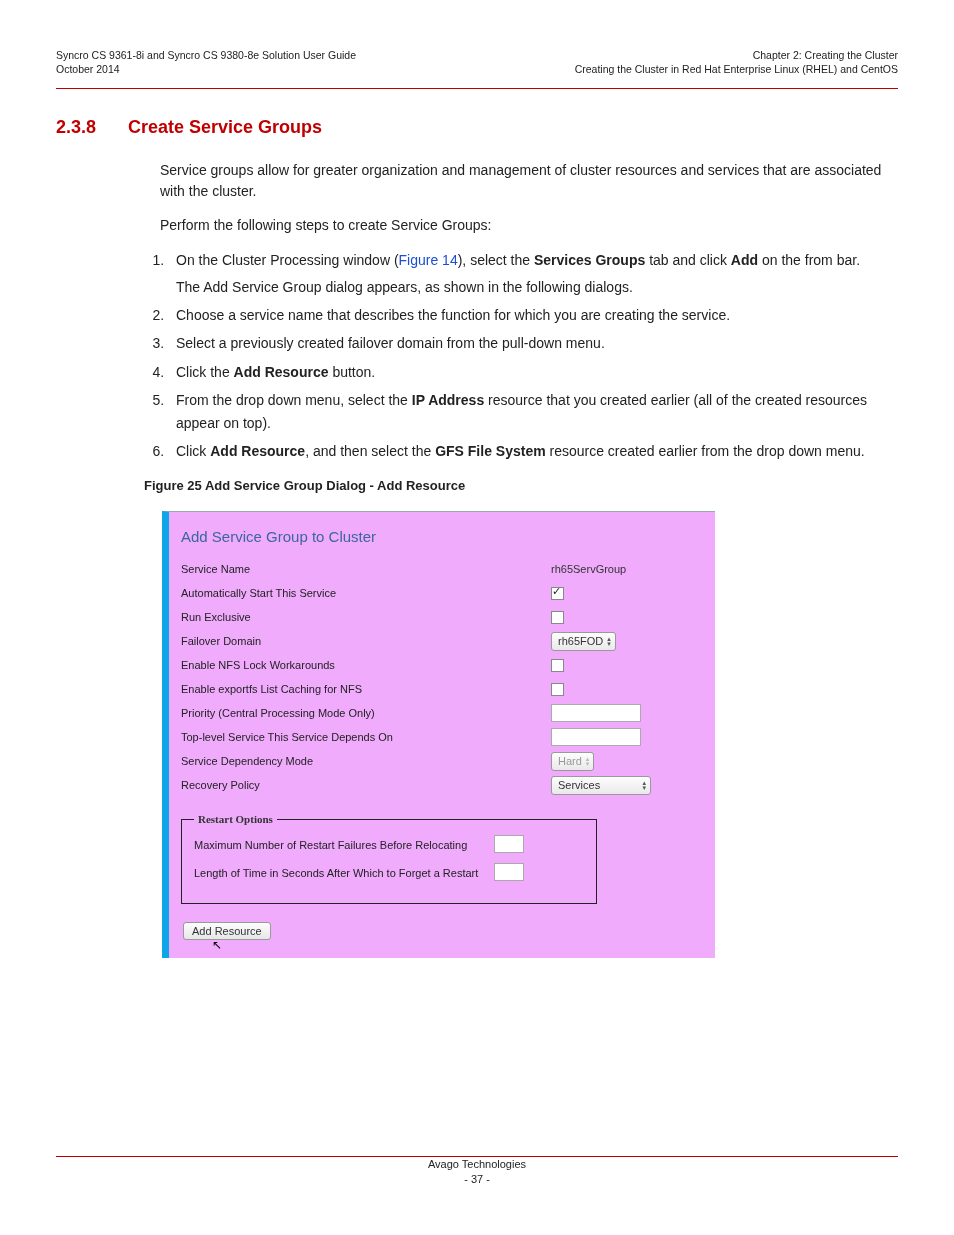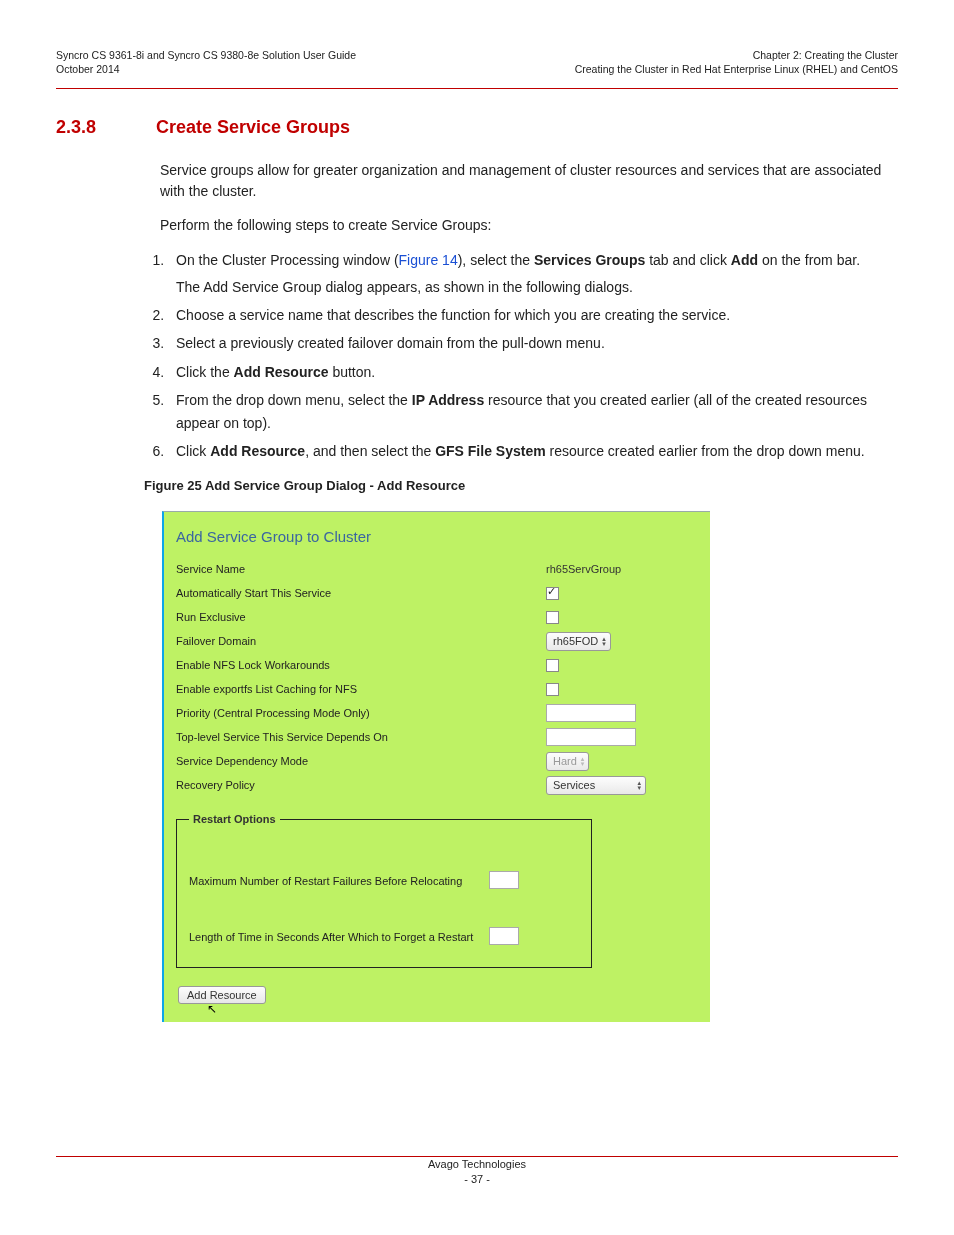--- a/index.html
+++ b/index.html
@@ -32,21 +32,21 @@
   .red-rule {
     height: 1px;
     background: #c00000;
     margin-top: 12px;
     margin-bottom: 28px;
   }
 
   
   .sec-head {
     display: flex;
-    gap: 40px;
+    gap: 12px;
     align-items: baseline;
     color: #c00000;
     font-weight: 700;
     font-size: 18px;
     margin-bottom: 22px;
   }
   .sec-head .num { width: 60px; }
 
   .body-col { margin-left: 88px; }
   .para { font-size: 14px; line-height: 1.45; margin: 0 0 14px 16px; }
@@ -57,22 +57,22 @@
 
   a.xref { color: #1a4fd4; text-decoration: none; }
 
   .fig-caption { font-weight: 700; font-size: 13px; margin: 14px 0 18px 0; }
 
   
   .dialog {
     margin-left: 18px;
     width: 546px;
     border-top: 1px solid #9aa;
-    border-left: 2px solid #0ea5e9;
-    background: #bef264;
+    border-left: 7px solid #0ea5e9;
+    background: #f0abfc;
     padding: 0;
     font-size: 11px;
     color: #333;
   }
   .dialog-title {
     color: #3b66a0;
     font-size: 15px;
     padding: 16px 12px 14px 12px;
   }
   .form-area {
@@ -134,23 +134,24 @@
   fieldset.restart {
     margin: 18px 0 18px 0;
     border: 1px solid #222;
     padding: 10px 12px 12px 12px;
     width: 390px;
   }
   fieldset.restart legend {
     font-weight: 700;
     font-size: 11px;
     padding: 0 4px;
+    font-family: Liberation Serif, serif;
   }
   fieldset.restart .form-row .lbl { flex: 0 0 300px; }
-  fieldset.restart .form-row { margin-bottom: 8px; margin-top: 36px; }
+  fieldset.restart .form-row { margin-bottom: 8px; }
   fieldset.restart .smallbox {
     display: inline-block;
     width: 28px; height: 16px;
     border: 1px solid #aaa; background: #fff;
   }
 
   .btn {
     display: inline-block;
     border: 1px solid #999;
     border-radius: 3px;

